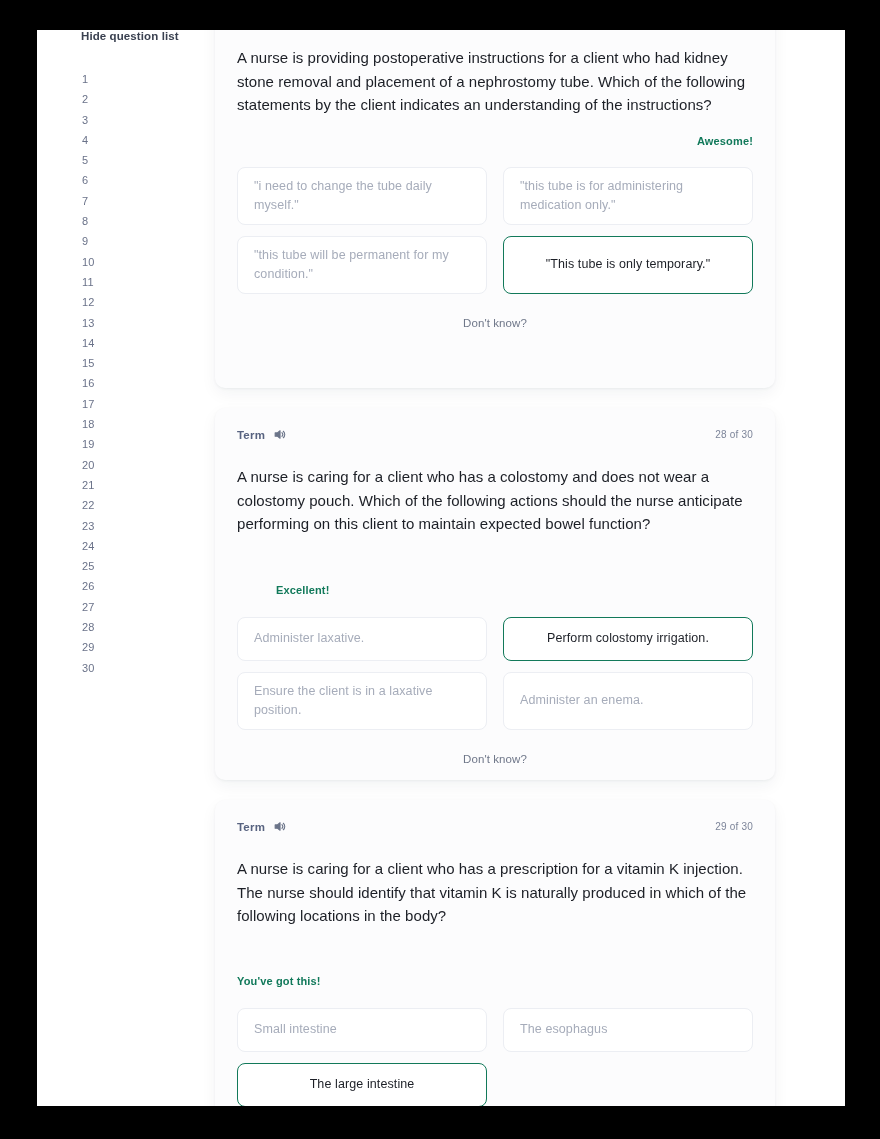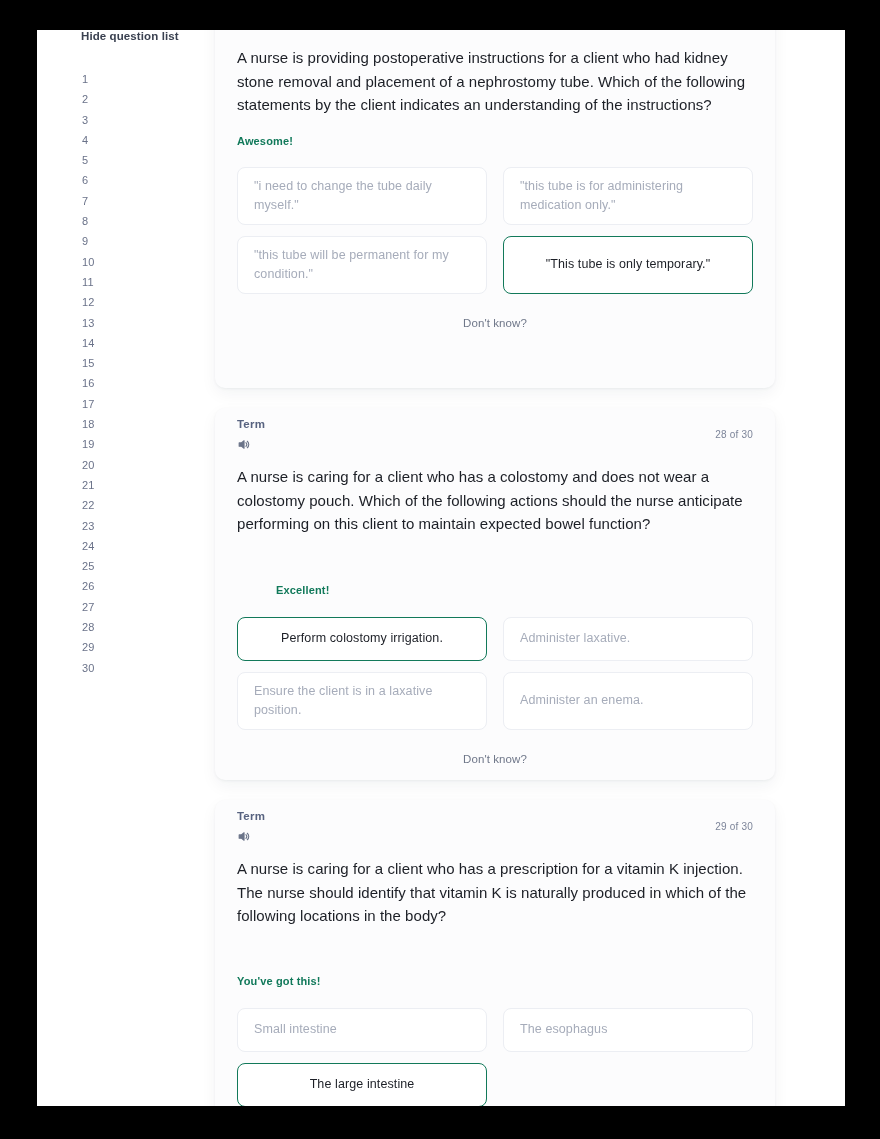--- a/index.html
+++ b/index.html
@@ -82,23 +82,22 @@
   .card-header {
     display: flex;
     align-items: center;
     justify-content: space-between;
     padding-top: 17px;
     height: 36px;
   }
 
   .term-group {
     display: flex;
-    align-items: flex-start;
+    align-items: flex-end;
     gap: 8px;
-    flex-direction: column;
   }
 
   .term-label {
     font-size: 11.5px;
     font-weight: bold;
     color: #586380;
     letter-spacing: 0.2px;
   }
 
   .speaker-icon {
@@ -164,21 +163,21 @@
     text-align: center;
     font-size: 11.5px;
     color: #6f7789;
     letter-spacing: 0.1px;
     cursor: pointer;
   }
 
   
   #card-27 { top: -150px; height: 500px; }
   #card-27 .question-text { margin-top: 158px; }
-  #card-27 .feedback-text { margin-top: 18px; }
+  #card-27 .feedback-text { margin-top: 18px; text-align: right; }
   #card-27 .options-grid { margin-top: 20px; }
   #card-27 .dont-know { margin-top: 23px; }
 
   #card-28 { top: 370px; height: 372px; }
   #card-28 .question-text { margin-top: 21px; }
   #card-28 .feedback-text { margin-top: 48px; padding-left: 39px; }
   #card-28 .options-grid { margin-top: 21px; }
   #card-28 .dont-know { margin-top: 23px; }
 
   #card-29 { top: 762px; height: 360px; }
@@ -251,22 +250,22 @@
               <path d="M16.5 8.5a5 5 0 0 1 0 7"></path>
               <path d="M19 6a8 8 0 0 1 0 12"></path>
             </svg>
           </span>
         </div>
         <span class="progress-counter">28 of 30</span>
       </div>
       <p class="question-text">A nurse is caring for a client who has a colostomy and does not wear a colostomy pouch. Which of the following actions should the nurse anticipate performing on this client to maintain expected bowel function?</p>
       <p class="feedback-text">Excellent!</p>
       <div class="options-grid">
+        <div class="option left-aligned">Administer laxative.</div>
         <div class="option correct">Perform colostomy irrigation.</div>
-        <div class="option left-aligned">Administer laxative.</div>
         <div class="option left-aligned">Ensure the client is in a laxative position.</div>
         <div class="option left-aligned">Administer an enema.</div>
       </div>
       <div class="dont-know">Don't know?</div>
     </section>
 
     <section class="question-card" id="card-29">
       <div class="card-header">
         <div class="term-group">
           <span class="term-label">Term</span>

